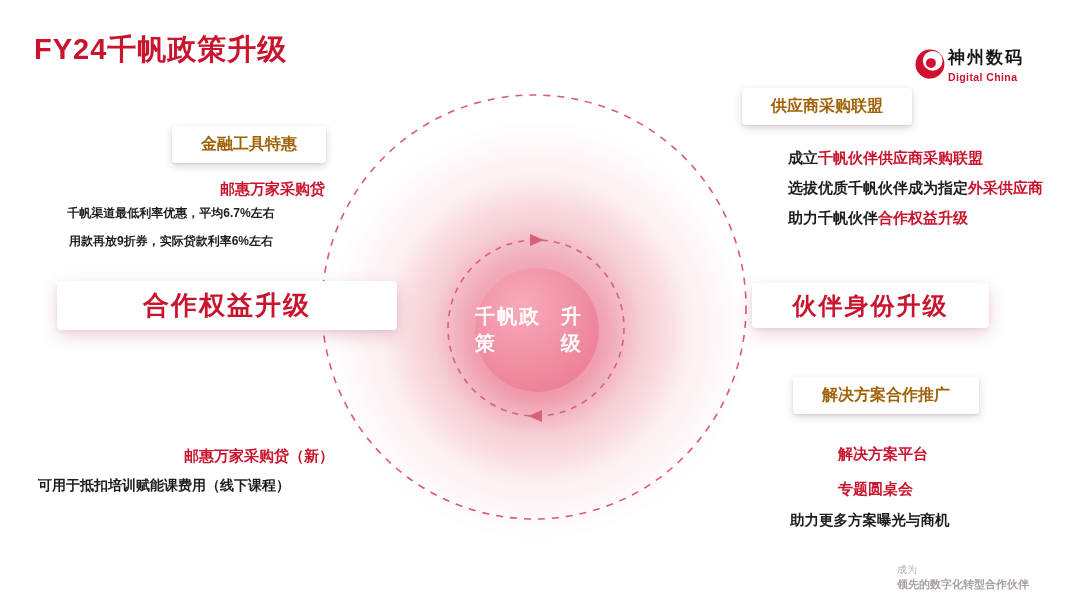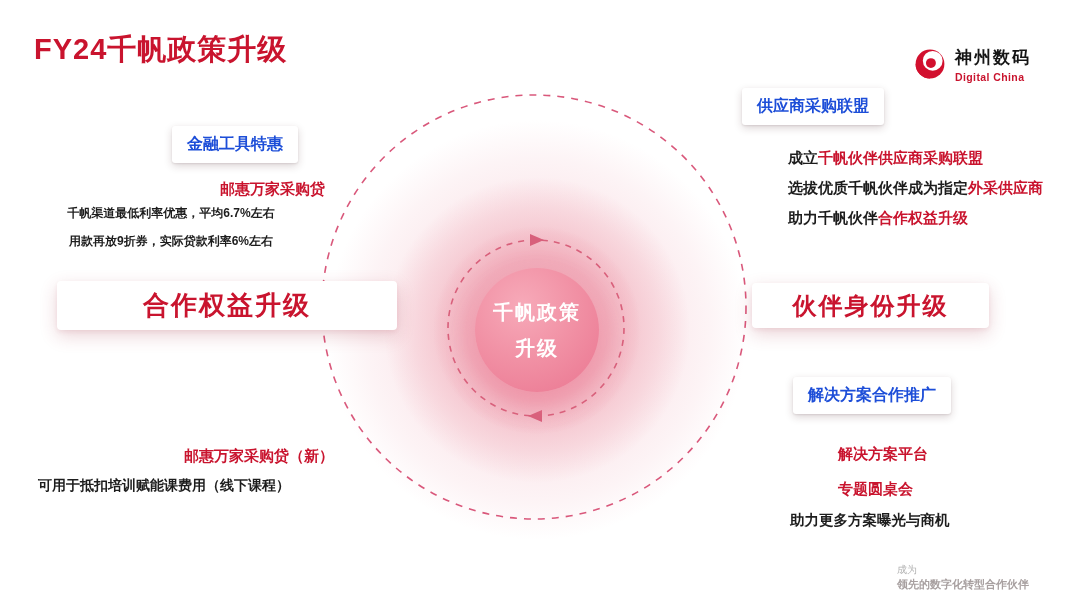--- a/index.html
+++ b/index.html
@@ -6,44 +6,44 @@
     --red:#c9142e;
     --pink-stroke:#d8607b;
     --ink:#1d1d1d;
   }
   *{margin:0;padding:0;box-sizing:border-box;}
   body{background:#fff;font-family:"Liberation Sans","DejaVu Sans",sans-serif;}
   .slide{position:relative;width:1076px;height:605px;background:#fff;overflow:hidden;}
 
   .title{position:absolute;left:34px;top:30px;font-size:29px;font-weight:800;color:var(--red);letter-spacing:1px;}
 
-  .logo{position:absolute;left:912px;top:46px;display:flex;align-items:flex-start;gap:7px;}
+  .logo{position:absolute;left:912px;top:46px;display:flex;align-items:flex-start;}
   .logo-icon{width:36px;height:36px;display:block;}
   .logo-cn{font-size:17px;font-weight:800;color:#151515;letter-spacing:2px;}
   .logo-en{font-size:10.5px;font-weight:700;color:var(--red);margin-top:2px;letter-spacing:0.4px;}
 
   .disc{position:absolute;border-radius:50%;z-index:1;}
   .disc-outer{left:327px;top:120px;width:420px;height:420px;
     background:radial-gradient(closest-side circle,rgba(247,211,218,.55) 0%,rgba(247,211,218,.5) 58%,rgba(247,211,218,.25) 82%,rgba(247,211,218,0) 100%);}
   .disc-mid{left:384px;top:177px;width:306px;height:306px;
     background:radial-gradient(closest-side circle,rgba(243,186,197,.78) 0%,rgba(243,186,197,.65) 64%,rgba(243,186,197,0) 100%);}
   .disc-inner{left:433px;top:226px;width:208px;height:208px;
     background:radial-gradient(closest-side circle,rgba(240,166,181,.9) 0%,rgba(240,166,181,.8) 68%,rgba(240,166,181,0) 100%);}
 
   .rings{position:absolute;left:280px;top:80px;width:510px;height:470px;z-index:2;}
 
   .ball{position:absolute;left:475px;top:268px;width:124px;height:124px;border-radius:50%;z-index:3;
     background:radial-gradient(circle at 38% 30%, #f7aab9 0%, #f190a4 48%, #ea7590 100%);
     box-shadow:0 12px 28px rgba(234,117,144,.45);
-    display:flex;flex-direction:column;align-items:center;justify-content:center;gap:9px;
+    display:flex;flex-direction:row;align-items:center;justify-content:center;gap:9px;
     color:#fff;font-size:20px;font-weight:700;letter-spacing:2px;}
 
-  .hbox{position:absolute;z-index:4;background:#fff;border-radius:3px;padding:8px 15px;
+  .hbox{position:absolute;z-index:4;background:#fff;border-radius:3px;padding:8px 29px;
     box-shadow:0 3px 9px rgba(60,20,30,.18),0 1px 2px rgba(60,20,30,.1);
-    font-size:16px;font-weight:700;color:#1d4ed8;white-space:nowrap;}
+    font-size:16px;font-weight:700;color:#a16207;white-space:nowrap;}
 
   .banner{position:absolute;z-index:4;background:#fff;border-radius:4px;
     box-shadow:0 6px 18px rgba(160,40,60,.2),0 2px 4px rgba(160,40,60,.08);
     display:flex;align-items:center;justify-content:center;
     color:var(--red);font-weight:800;white-space:nowrap;}
   .banner-left{left:57px;top:281px;width:340px;height:49px;font-size:26px;letter-spacing:2px;}
   .banner-right{left:752px;top:283px;width:237px;height:45px;font-size:24px;letter-spacing:2px;}
 
   .red-sub{position:absolute;z-index:4;color:var(--red);font-weight:700;font-size:15px;white-space:nowrap;padding-left:48px;}
   .body-line{position:absolute;z-index:4;color:var(--ink);font-weight:600;font-size:14px;white-space:nowrap;}

